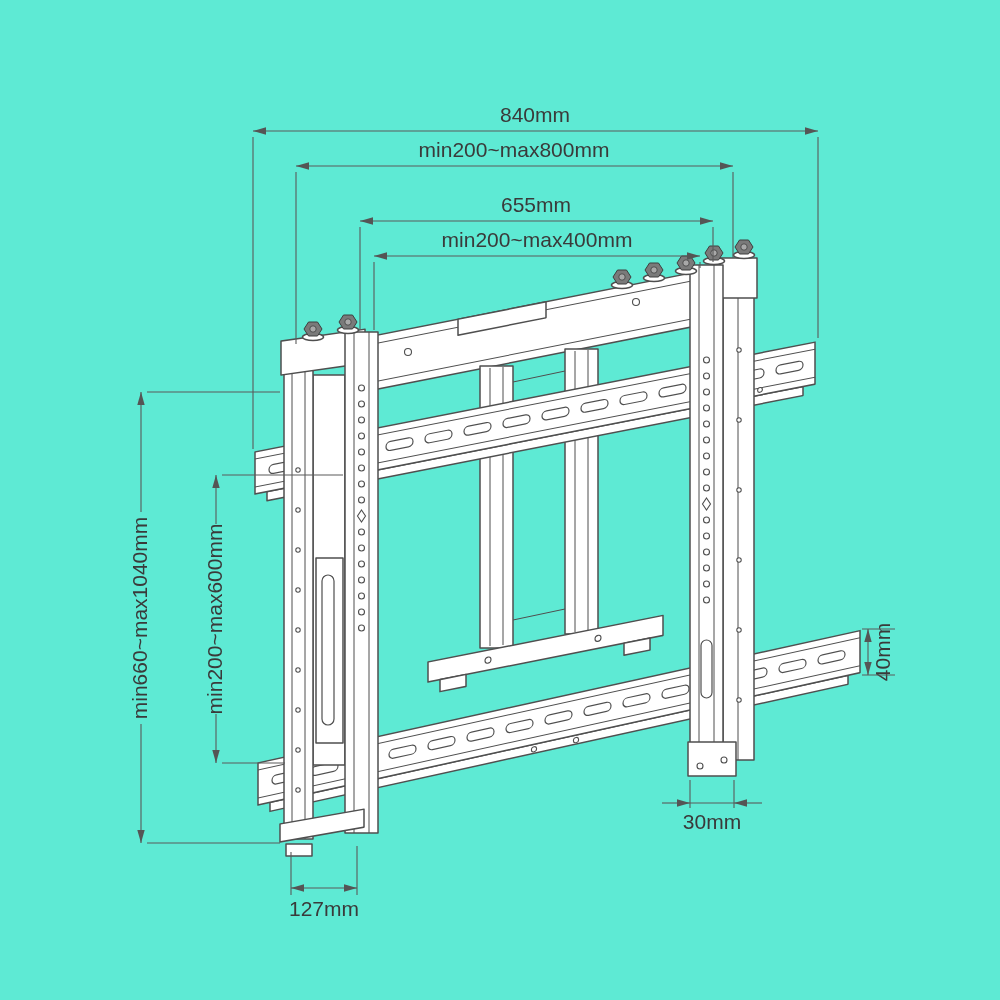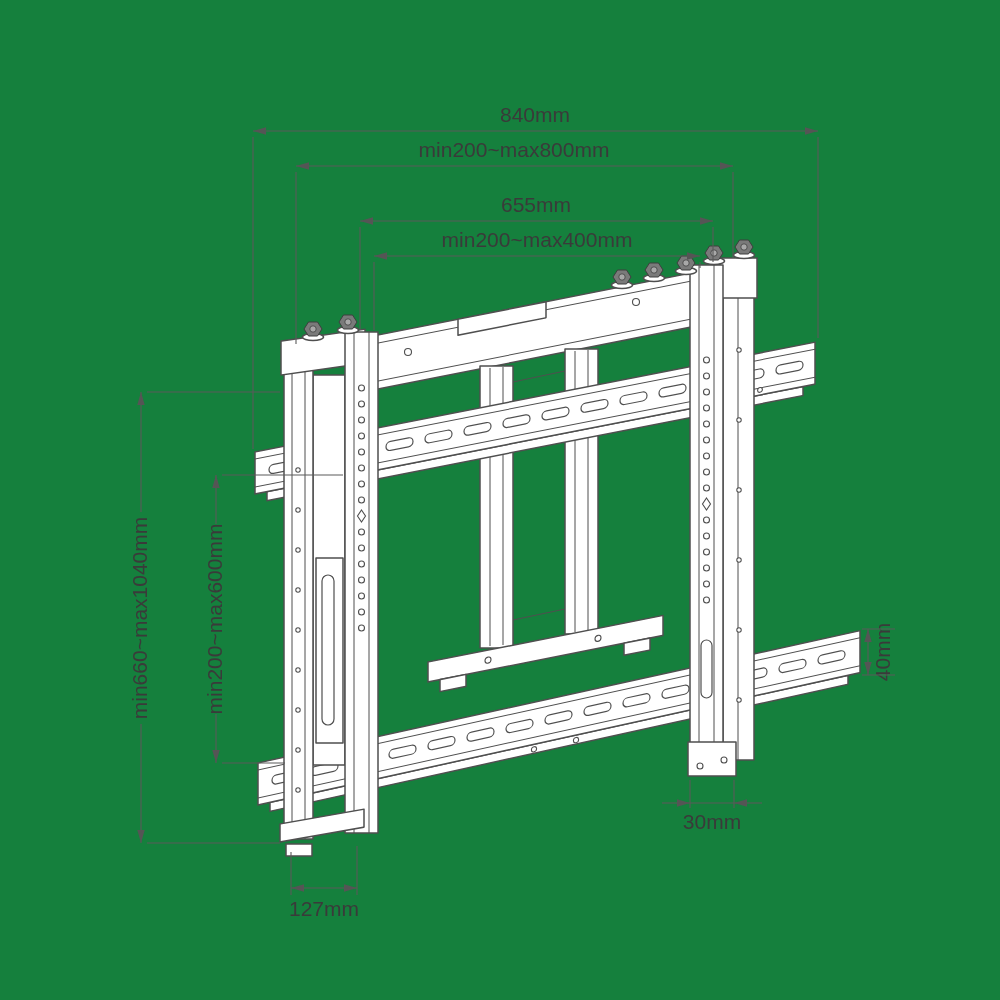--- a/index.html
+++ b/index.html
@@ -1,16 +1,16 @@
 <!DOCTYPE html>
 <html><head>
 <meta charset="utf-8">
 <style>
   html,body{margin:0;padding:0;background:#ffffff;}
-  .canvas{position:relative;width:1000px;height:1000px;background:#15803d;font-family:"Liberation Sans",sans-serif;overflow:hidden;}
+  .canvas{position:relative;width:1000px;height:1000px;background:#5eead4;font-family:"Liberation Sans",sans-serif;overflow:hidden;}
   svg{display:block;}
   .part{fill:#ffffff;stroke:#4f4f4f;stroke-width:1.5;stroke-linejoin:round;}
   .ln{stroke:#4f4f4f;stroke-width:1;fill:none;}
   .slot{fill:#ffffff;stroke:#4f4f4f;stroke-width:1.2;}
   .hole{fill:#ffffff;stroke:#4f4f4f;stroke-width:1.1;}
   .dim{stroke:#5a5a5a;stroke-width:1.1;fill:none;}
   .dimtxt{font-size:21px;fill:#3a3a3a;text-anchor:middle;}
   .diamond{fill:#ffffff;stroke:#4f4f4f;stroke-width:1.1;}
 </style>
 </head>

